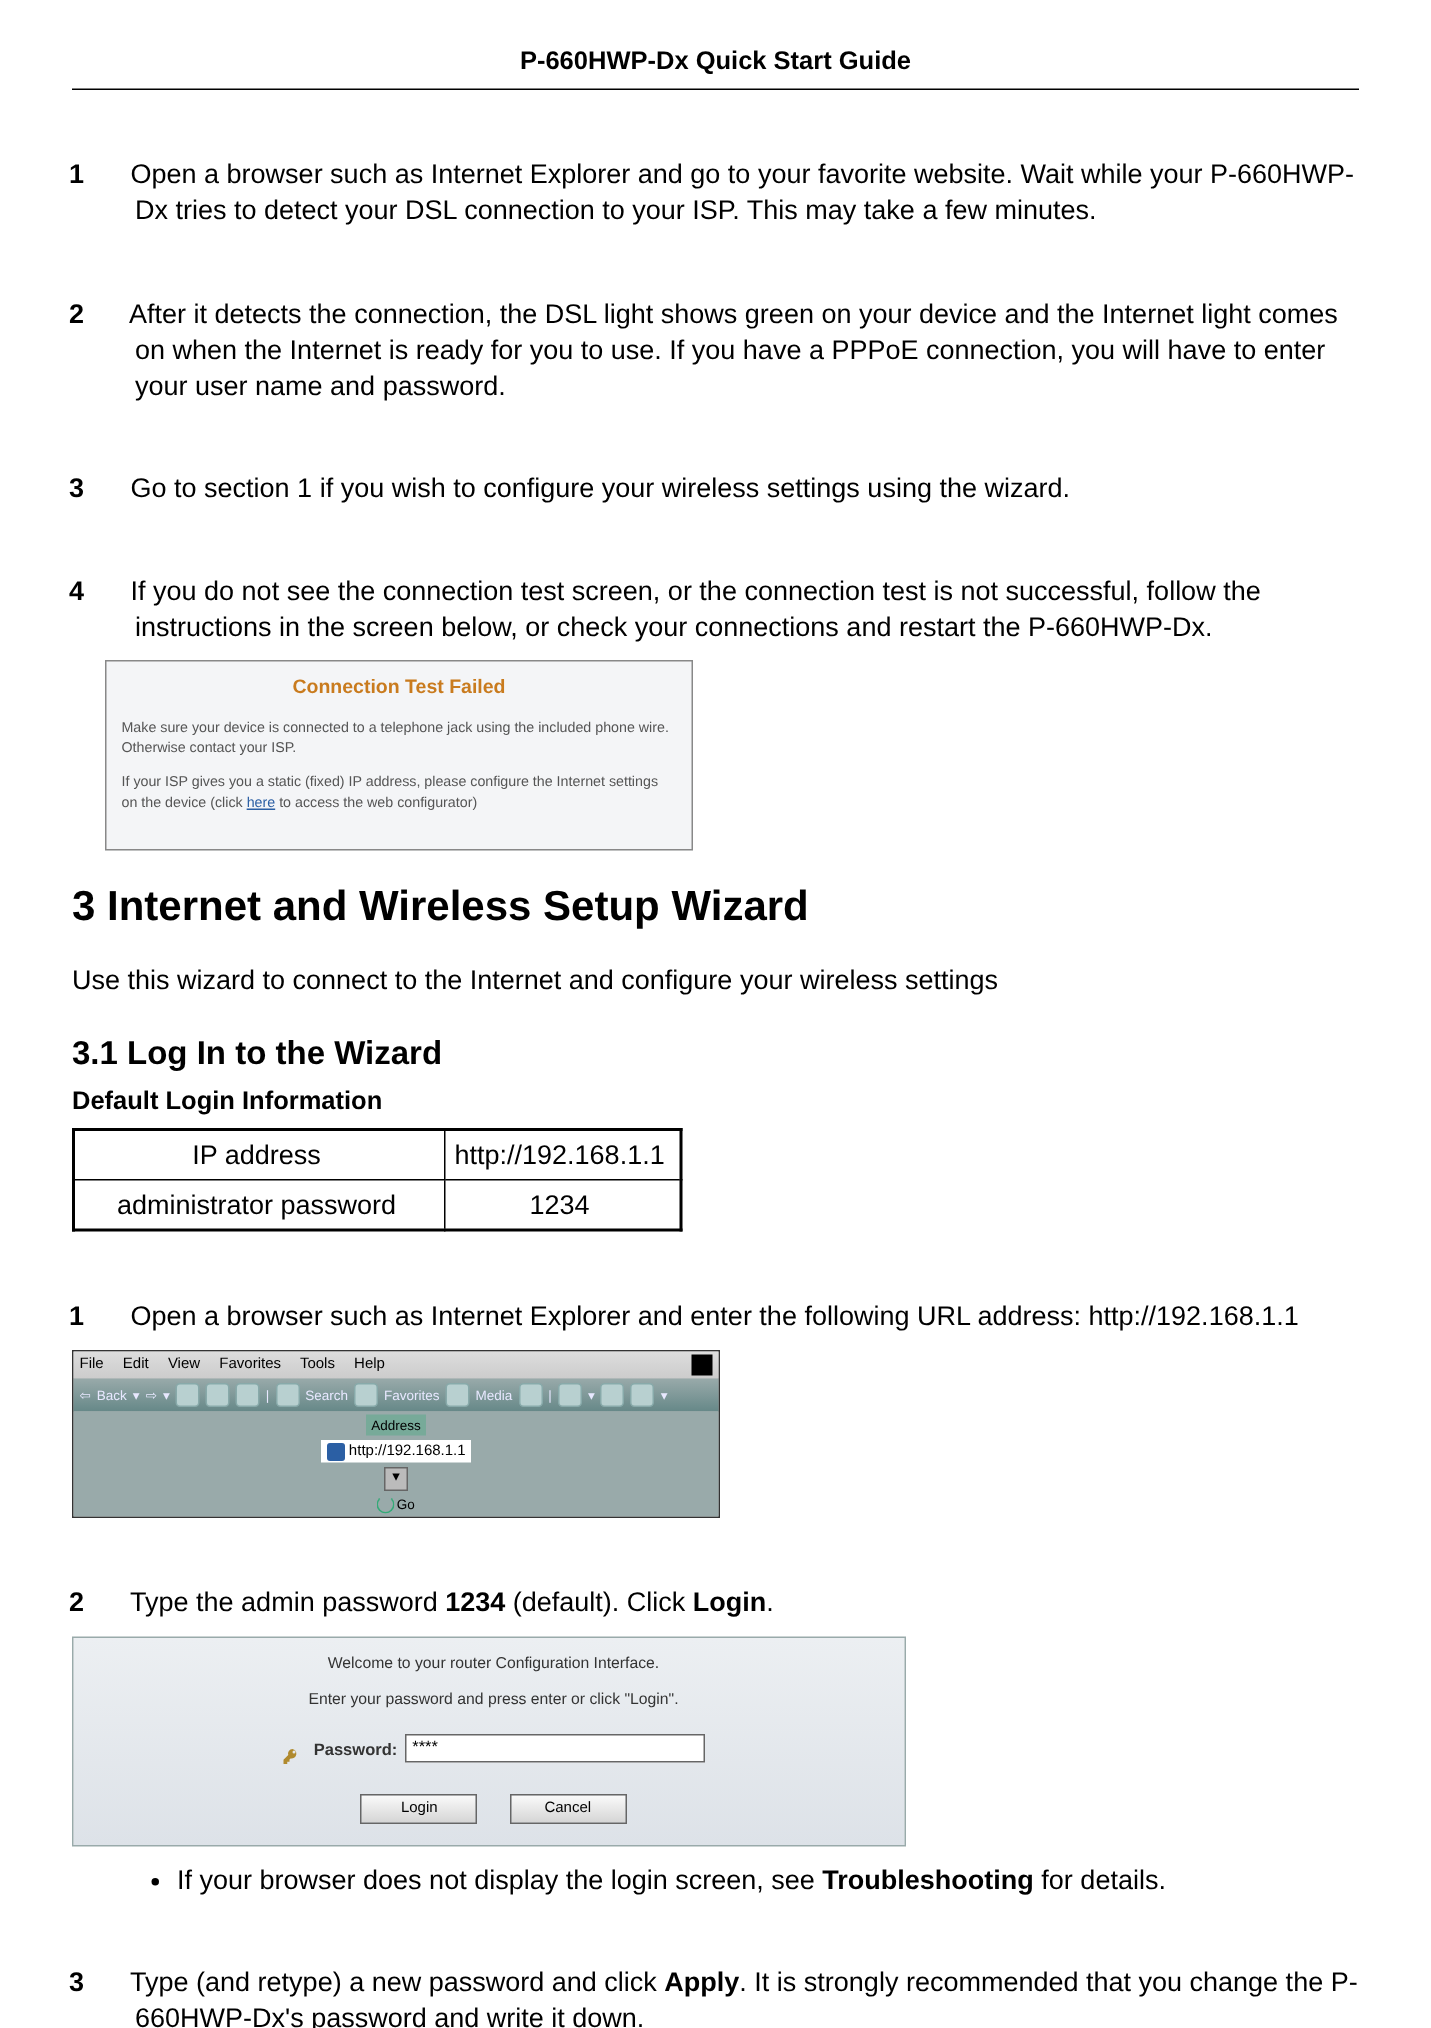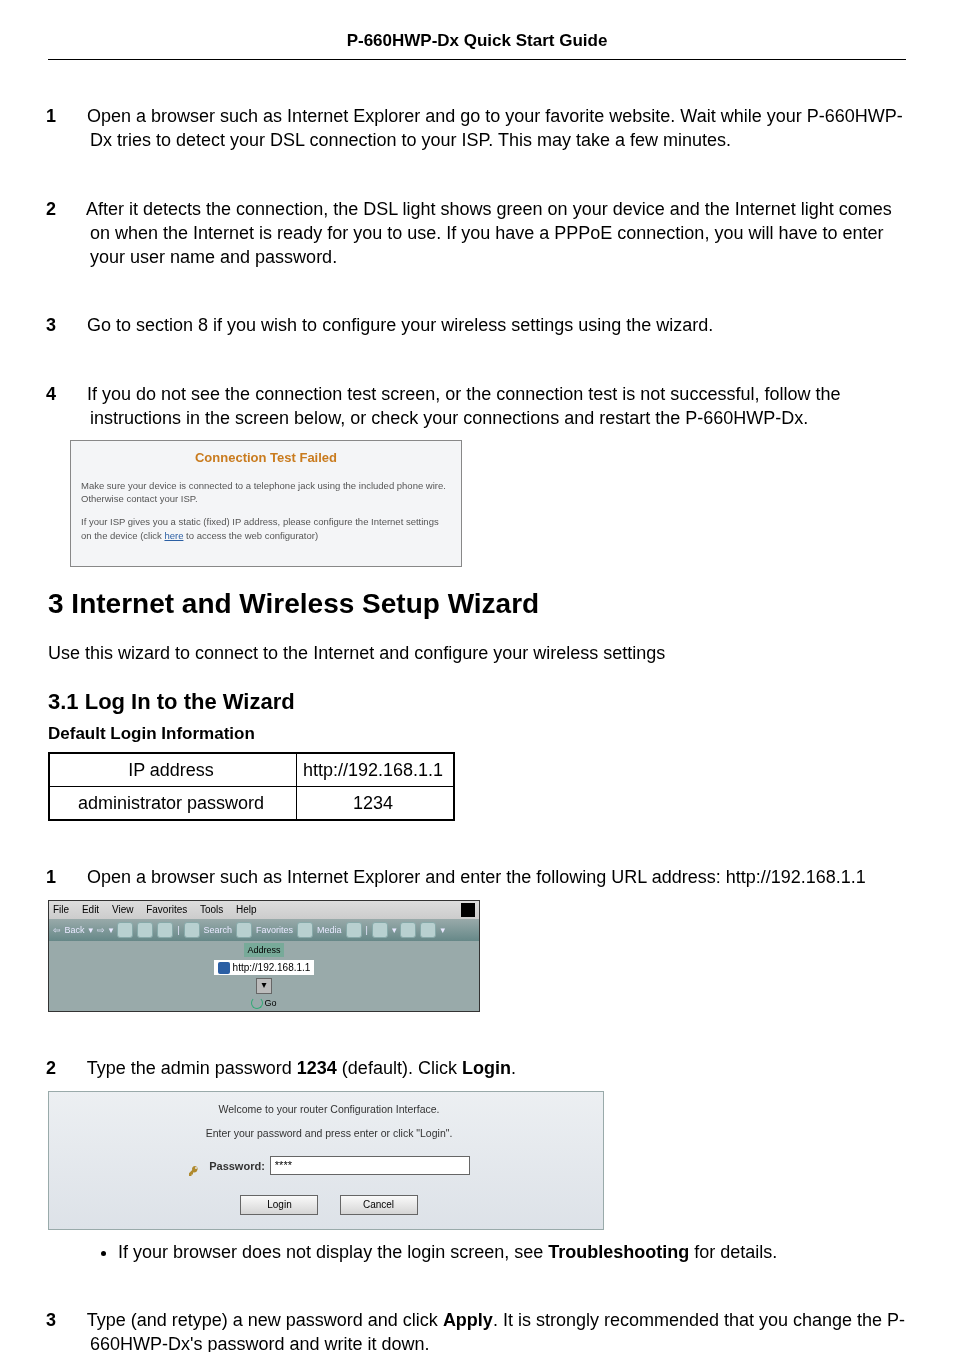--- a/index.html
+++ b/index.html
@@ -189,21 +189,21 @@
 </style>
 </head>
 <body>
 <div class="page">
 
 <div class="header-line">P-660HWP-Dx Quick Start Guide</div>
 
 <div class="ol-top">
   <div class="inst-item"><span class="num">1</span> <span>Open a browser such as Internet Explorer and go to your favorite website. Wait while your P-660HWP-Dx tries to detect your DSL connection to your ISP. This may take a few minutes.</span></div>
   <div class="inst-item"><span class="num">2</span> <span>After it detects the connection, the DSL light shows green on your device and the Internet light comes on when the Internet is ready for you to use. If you have a PPPoE connection, you will have to enter your user name and password.</span></div>
-  <div class="inst-item"><span class="num">3</span> <span>Go to section 8 if you wish to configure your wireless settings using the wizard.</span></div>
+  <div class="inst-item"><span class="num">3</span> <span>Go to section 1 if you wish to configure your wireless settings using the wizard.</span></div>
   <div class="inst-item"><span class="num">4</span> <span>If you do not see the connection test screen, or the connection test is not successful, follow the instructions in the screen below, or check your connections and restart the P-660HWP-Dx.</span></div>
 </div>
 
 <div class="fig1">
   <div class="fig1-title">Connection Test Failed</div>
   <div class="fig1-p">Make sure your device is connected to a telephone jack using the included phone wire. Otherwise contact your ISP.</div>
   <div class="fig1-p">
     <span>If your ISP gives you a static (fixed) IP address, please configure the Internet settings on the device (click </span><span class="lnk">here</span><span> to access the web configurator)</span>
   </div>
 </div>

